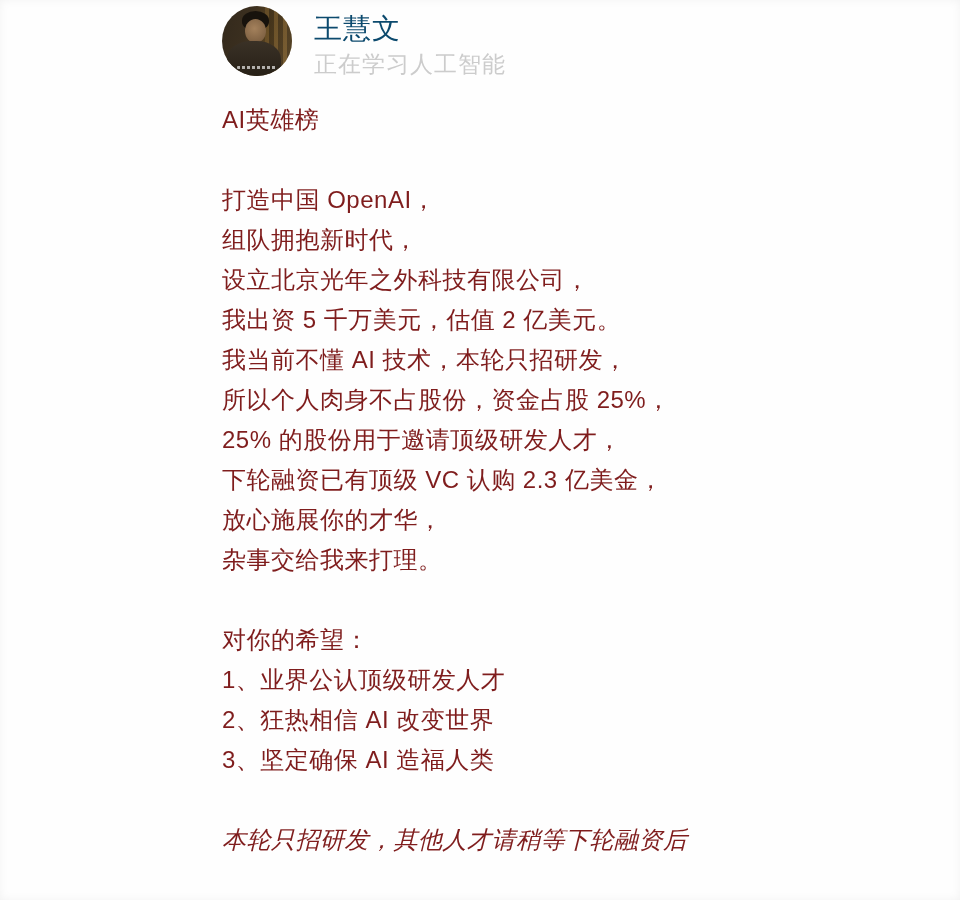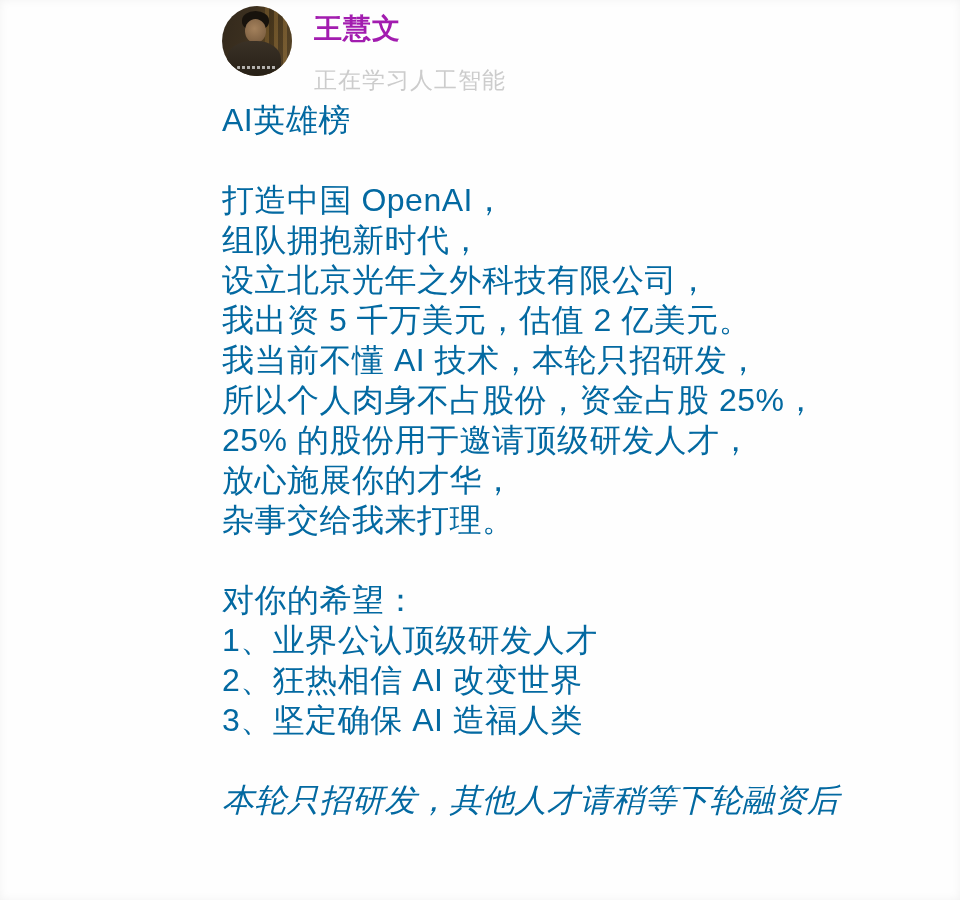--- a/index.html
+++ b/index.html
@@ -41,32 +41,32 @@
     border-radius: 45% 45% 0 0;
     background: linear-gradient(180deg, #3a3126, #241e15);
   }
   .av-watermark {
     position: absolute; left: 15px; bottom: 7px; width: 40px; height: 3px;
     border-radius: 1px; opacity: .8;
     background: repeating-linear-gradient(90deg, rgba(255,255,255,.8) 0 3px, transparent 3px 5px);
   }
   .id-block { margin-left: 22px; padding-top: 6px; }
   .name {
-    font-size: 28px; line-height: 34px; color: #a21caf;
-    letter-spacing: 1px; font-weight: 700;
+    font-size: 28px; line-height: 34px; color: #0c4a6e;
+    letter-spacing: 1px; font-weight: 400;
   }
   .status {
-    font-size: 23px; line-height: 28px; margin-top: 20px;
+    font-size: 23px; line-height: 28px; margin-top: 4px;
     color: #cccccc; letter-spacing: 1px;
   }
 
   
   .post {
     position: absolute; left: 222px; top: 100px; width: 640px;
-    color: #0369a1; font-size: 32px; line-height: 40px;
+    color: #7f1d1d; font-size: 24px; line-height: 40px;
     letter-spacing: 0.5px;
   }
   .para { margin: 0 0 40px 0; }
   .para:last-child { margin-bottom: 0; font-style: italic; }
   .line { min-height: 40px; white-space: nowrap; }
 </style>
 </head>
 <body>
 
 <div class="page">
@@ -92,20 +92,21 @@
       </div>
     <div class="para">
 
     <div class="line">打造中国 OpenAI，</div>
         <div class="line">组队拥抱新时代，</div>
         <div class="line">设立北京光年之外科技有限公司，</div>
         <div class="line">我出资 5 千万美元，估值 2 亿美元。</div>
         <div class="line">我当前不懂 AI 技术，本轮只招研发，</div>
         <div class="line">所以个人肉身不占股份，资金占股 25%，</div>
         <div class="line">25% 的股份用于邀请顶级研发人才，</div>
+        <div class="line">下轮融资已有顶级 VC 认购 2.3 亿美金，</div>
         <div class="line">放心施展你的才华，</div>
         <div class="line">杂事交给我来打理。</div>
       </div>
     <div class="para">
 
     <div class="line">对你的希望：</div>
         <div class="line">1、业界公认顶级研发人才</div>
         <div class="line">2、狂热相信 AI 改变世界</div>
         <div class="line">3、坚定确保 AI 造福人类</div>
       </div>

